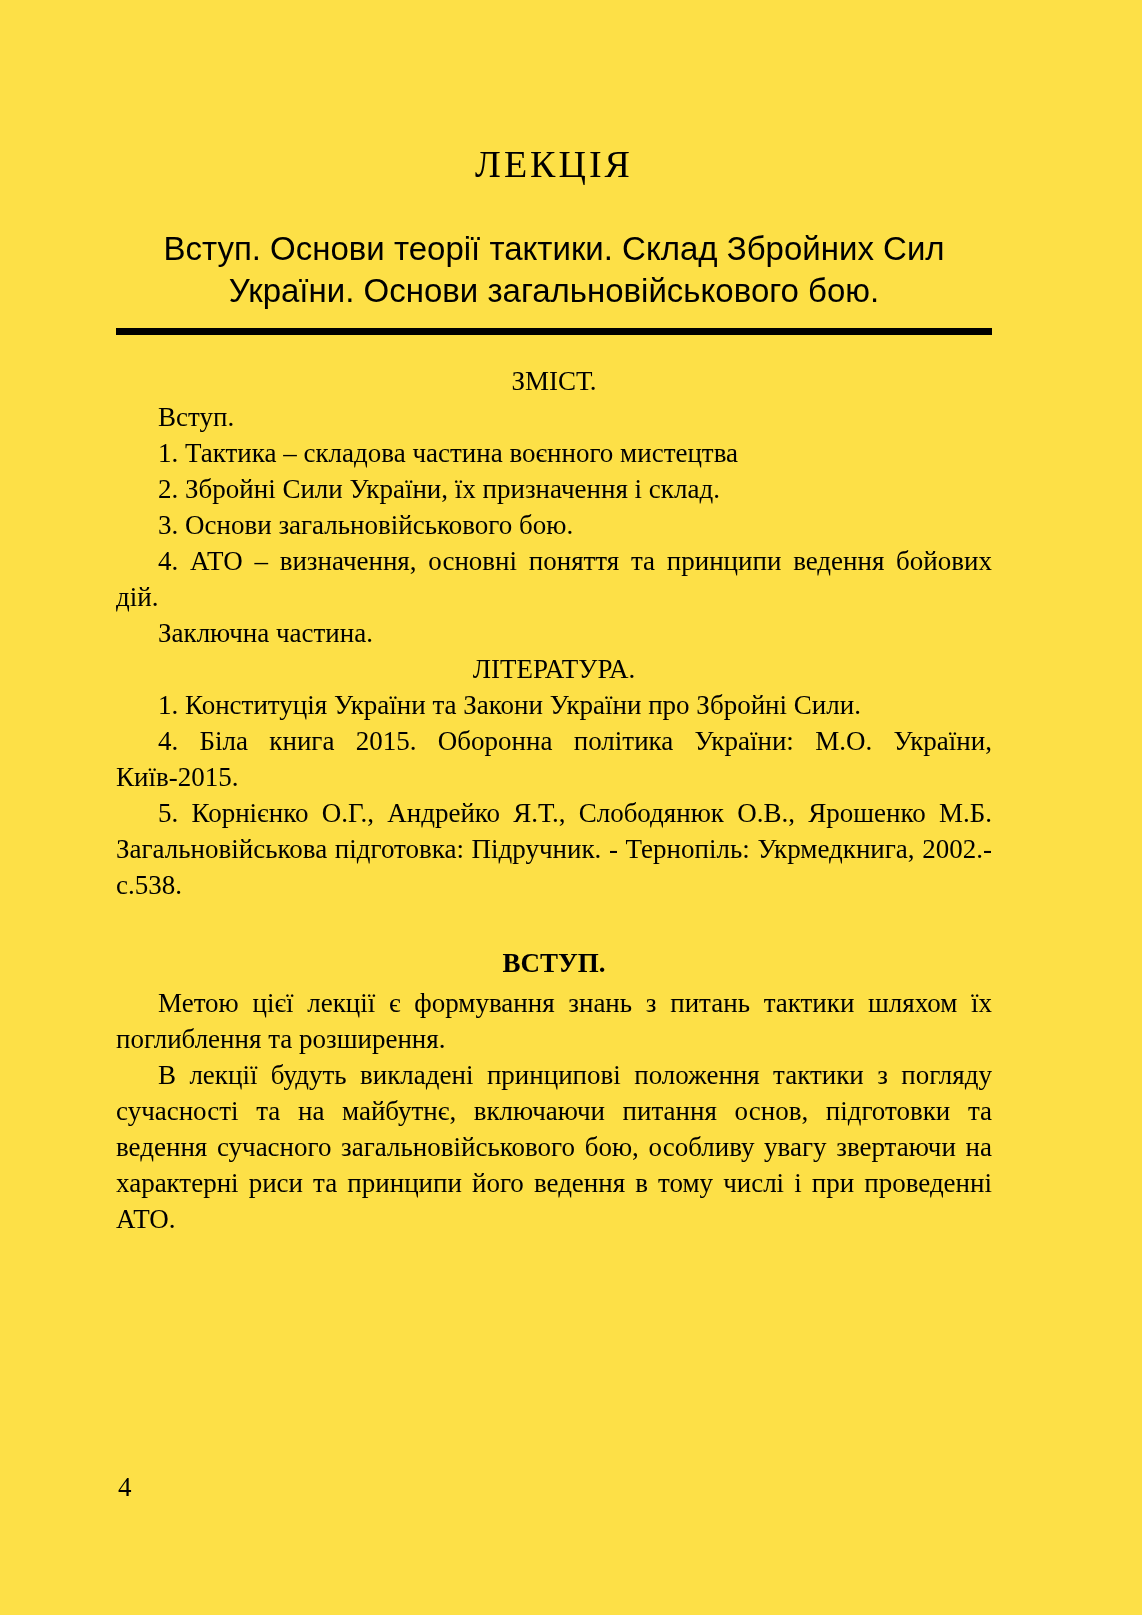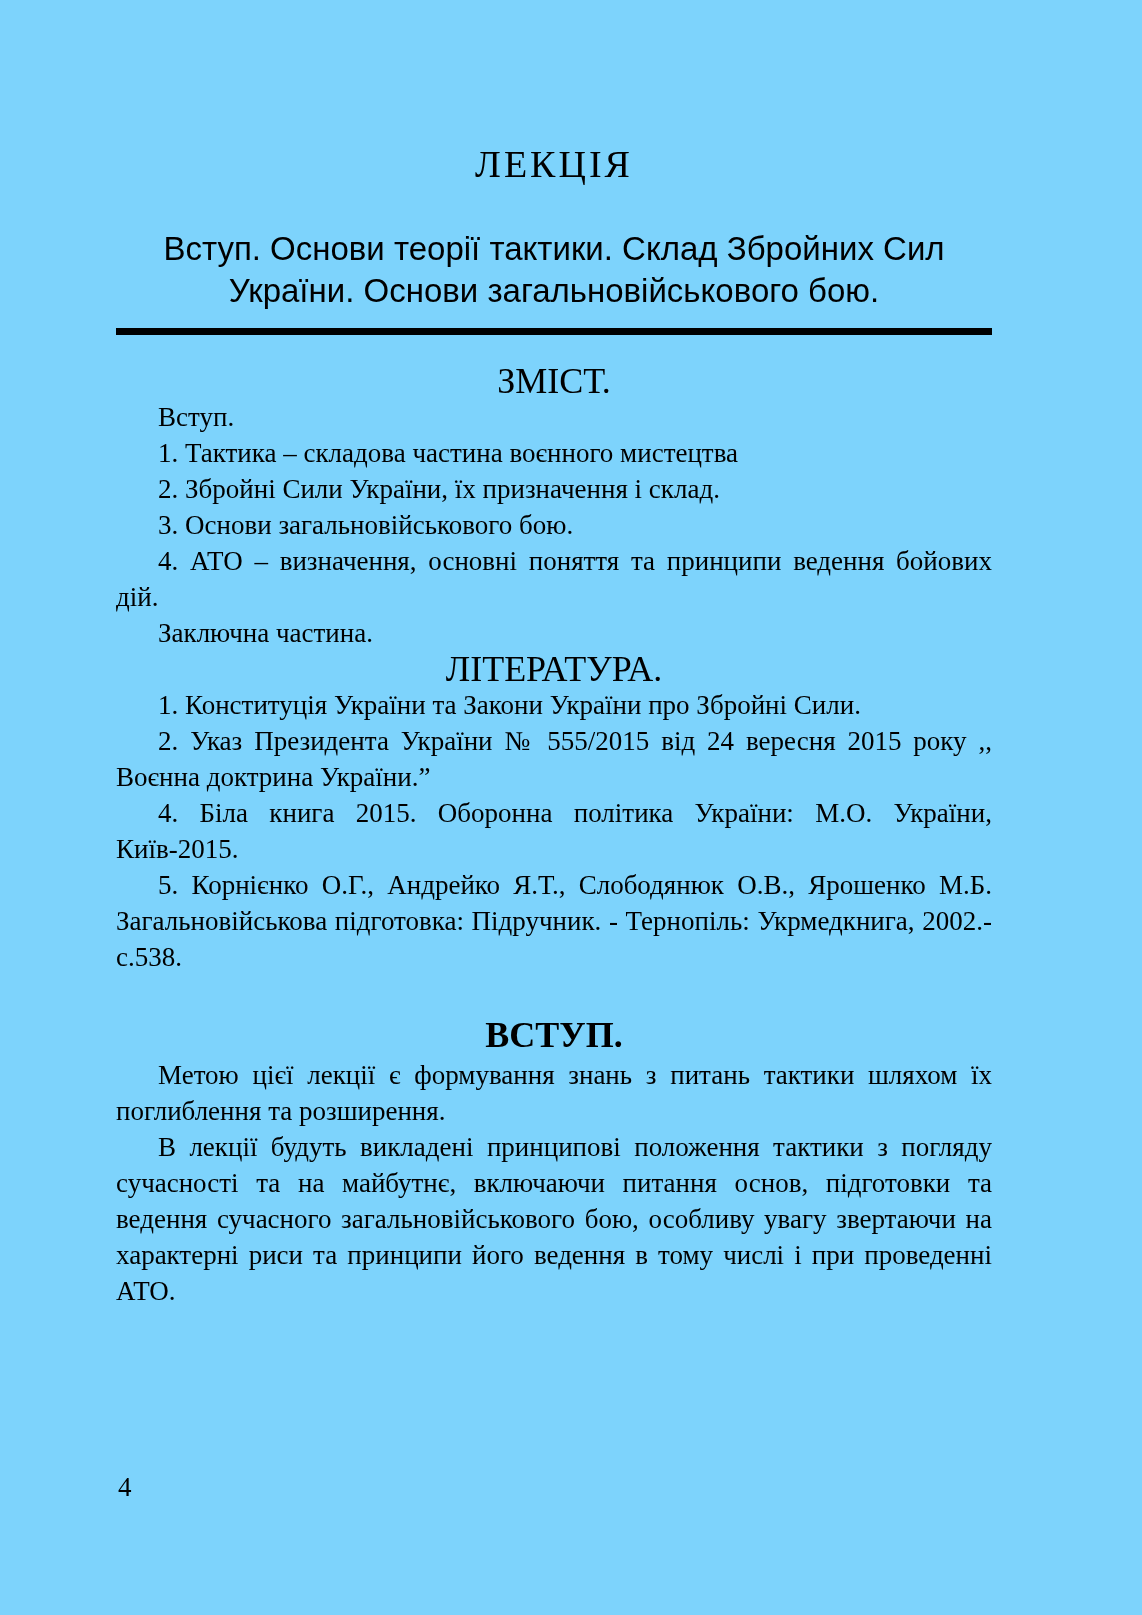--- a/index.html
+++ b/index.html
@@ -1,21 +1,21 @@
 <!DOCTYPE html>
 <html><head>
 <meta charset="utf-8">
 <style>
   * { box-sizing: border-box; }
   html, body { margin: 0; padding: 0; background: #ffffff; }
   .page {
     position: relative;
     width: 1142px;
     height: 1615px;
-    background: #7dd3fc;
+    background: #fde047;
     color: #000000;
     font-family: "Liberation Serif", serif;
     overflow: hidden;
   }
   .content {
     position: absolute;
     left: 116px;
     top: 142px;
     width: 876px;
   }
@@ -33,21 +33,21 @@
     line-height: 1.28;
     text-align: center;
     margin: 0 0 16px 0;
   }
   .rule {
     border: none;
     border-top: 7px solid #000000;
     margin: 0 0 28px 0;
   }
   .section-heading {
-    font-size: 36px;
+    font-size: 27px;
     line-height: 36px;
     text-align: center;
     font-weight: 400;
     margin: 0;
   }
   .section-heading.bold { font-weight: 700; }
   .intro-heading { margin-top: 42px; margin-bottom: 4px; }
   p.body-par {
     font-size: 27px;
     line-height: 36px;
@@ -77,21 +77,20 @@
     <div class="section-heading">ЗМІСТ.</div>
     <p class="body-par">Вступ.</p>
     <p class="body-par">1. Тактика – складова частина воєнного мистецтва</p>
     <p class="body-par">2. Збройні Сили України, їх призначення і склад.</p>
     <p class="body-par">3. Основи загальновійськового бою.</p>
     <p class="body-par">4. АТО – визначення, основні поняття та принципи ведення бойових дій.</p>
     <p class="body-par">Заключна частина.</p>
 
     <div class="section-heading">ЛІТЕРАТУРА.</div>
     <p class="body-par">1. Конституція України та Закони України про Збройні Сили.</p>
-    <p class="body-par">2. Указ Президента України № 555/2015 від 24 вересня 2015 року ,, Воєнна доктрина України.”</p>
     <p class="body-par">4. Біла книга 2015. Оборонна політика України: М.О. України, Київ-2015.</p>
     <p class="body-par">5. Корнієнко О.Г., Андрейко Я.Т., Слободянюк О.В., Ярошенко М.Б. Загальновійськова підготовка: Підручник. - Тернопіль: Укрмедкнига, 2002.- с.538.</p>
 
     <div class="section-heading bold intro-heading">ВСТУП.</div>
     <p class="body-par">Метою цієї лекції є формування знань з питань тактики шляхом їх поглиблення та розширення.</p>
     <p class="body-par">В лекції будуть викладені принципові положення тактики з погляду сучасності та на майбутнє, включаючи питання основ, підготовки та ведення сучасного загальновійськового бою, особливу увагу звертаючи на характерні риси та принципи його ведення в тому числі і при проведенні АТО.</p>
 
   </div>
 
   <div class="page-number">4</div>

